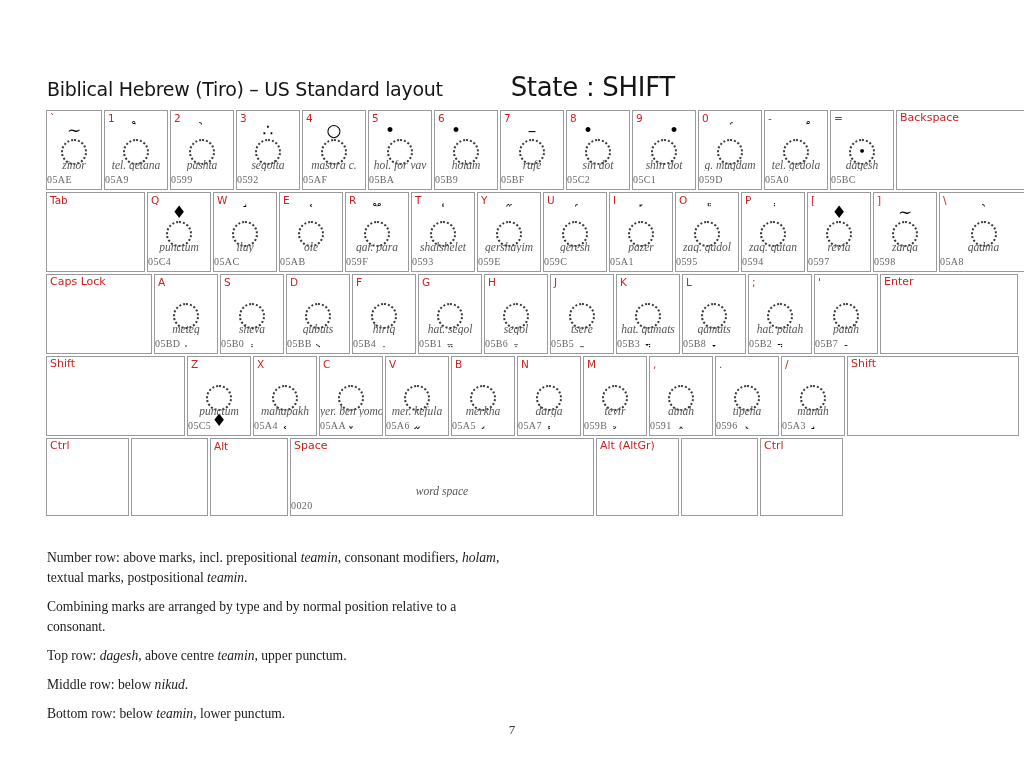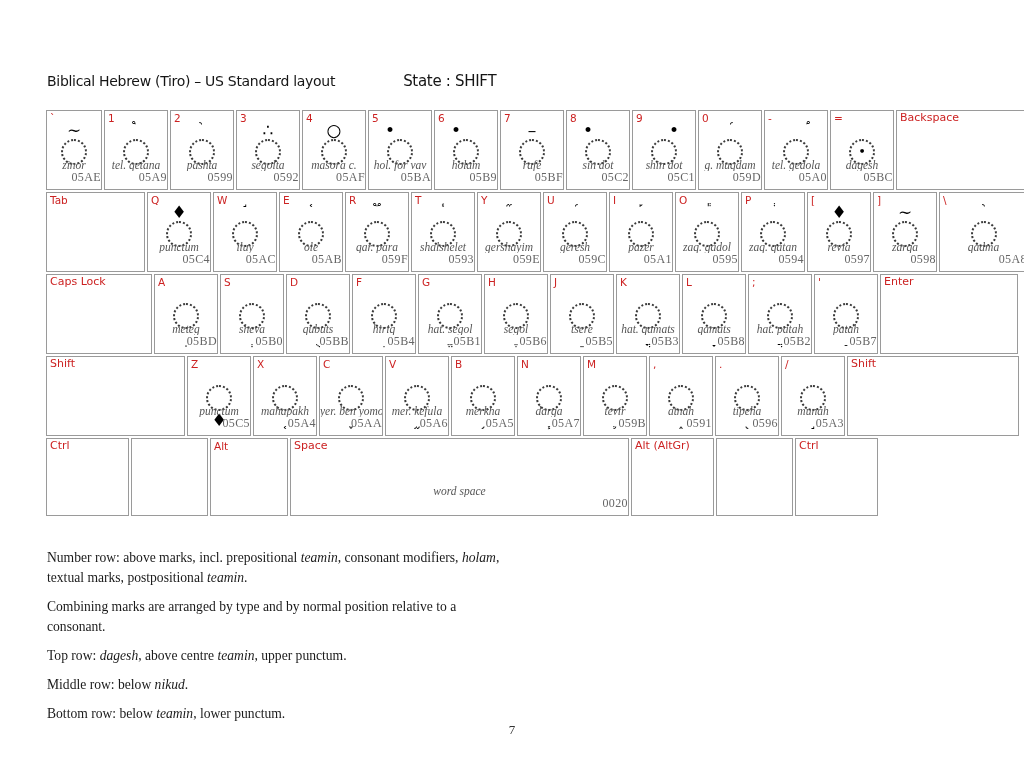--- a/index.html
+++ b/index.html
@@ -26,28 +26,28 @@
     position: absolute;
     left: 47px;
     top: 72px;
     width: 940px;
     height: 30px;
     display: flex;
     align-items: baseline;
   }
   .doc-title {
     font-family: "DejaVu Sans", sans-serif;
-    font-size: 14px;
+    font-size: 19px;
     letter-spacing: -0.3px;
     color: #151515;
     white-space: pre;
   }
   .doc-state {
     font-family: "DejaVu Sans", sans-serif;
-    font-size: 15px;
+    font-size: 26px;
     letter-spacing: -0.3px;
     color: #151515;
     margin-left: 68px;
     white-space: pre;
   }
 
   
   .keyboard {
     position: absolute;
     left: 46px;
@@ -132,23 +132,23 @@
     font-style: italic;
     font-size: 11.5px;
     color: #555555;
     white-space: nowrap;
     overflow: hidden;
   }
   .kcode {
     position: absolute;
     left: 0; right: 0;
     bottom: 4px;
-    text-align: right;
+    text-align: left;
     font-family: "Liberation Serif", serif;
-    font-size: 12px;
+    font-size: 10px;
     color: #666666;
     letter-spacing: 0.4px;
   }
   
   .key .spacecap {
     position: absolute;
     left: 0; right: 0;
     bottom: 18px;
     text-align: center;
   }
@@ -638,21 +638,21 @@
         </div>
       </div>
       <div class="krow">
         <div class="key modrow" style="width: 83px;">
           <span class="klabel wide">Ctrl</span>
         </div>
         <div class="key modrow" style="width: 77px;"></div>
         <div class="key modrow" style="width: 78px;">
           <span class="klabel">Alt</span>
         </div>
-        <div class="key modrow" style="width: 339px;">
+        <div class="key modrow" style="width: 304px;">
           <span class="klabel wide">Space</span>
           <span class="kname spacecap">word space</span>
           <span class="kcode">0020</span>
         </div>
         <div class="key modrow" style="width: 83px;">
           <span class="klabel wide">Alt (AltGr)</span>
         </div>
         <div class="key modrow" style="width: 77px;"></div>
         <div class="key modrow" style="width: 83px;">
           <span class="klabel wide">Ctrl</span>

